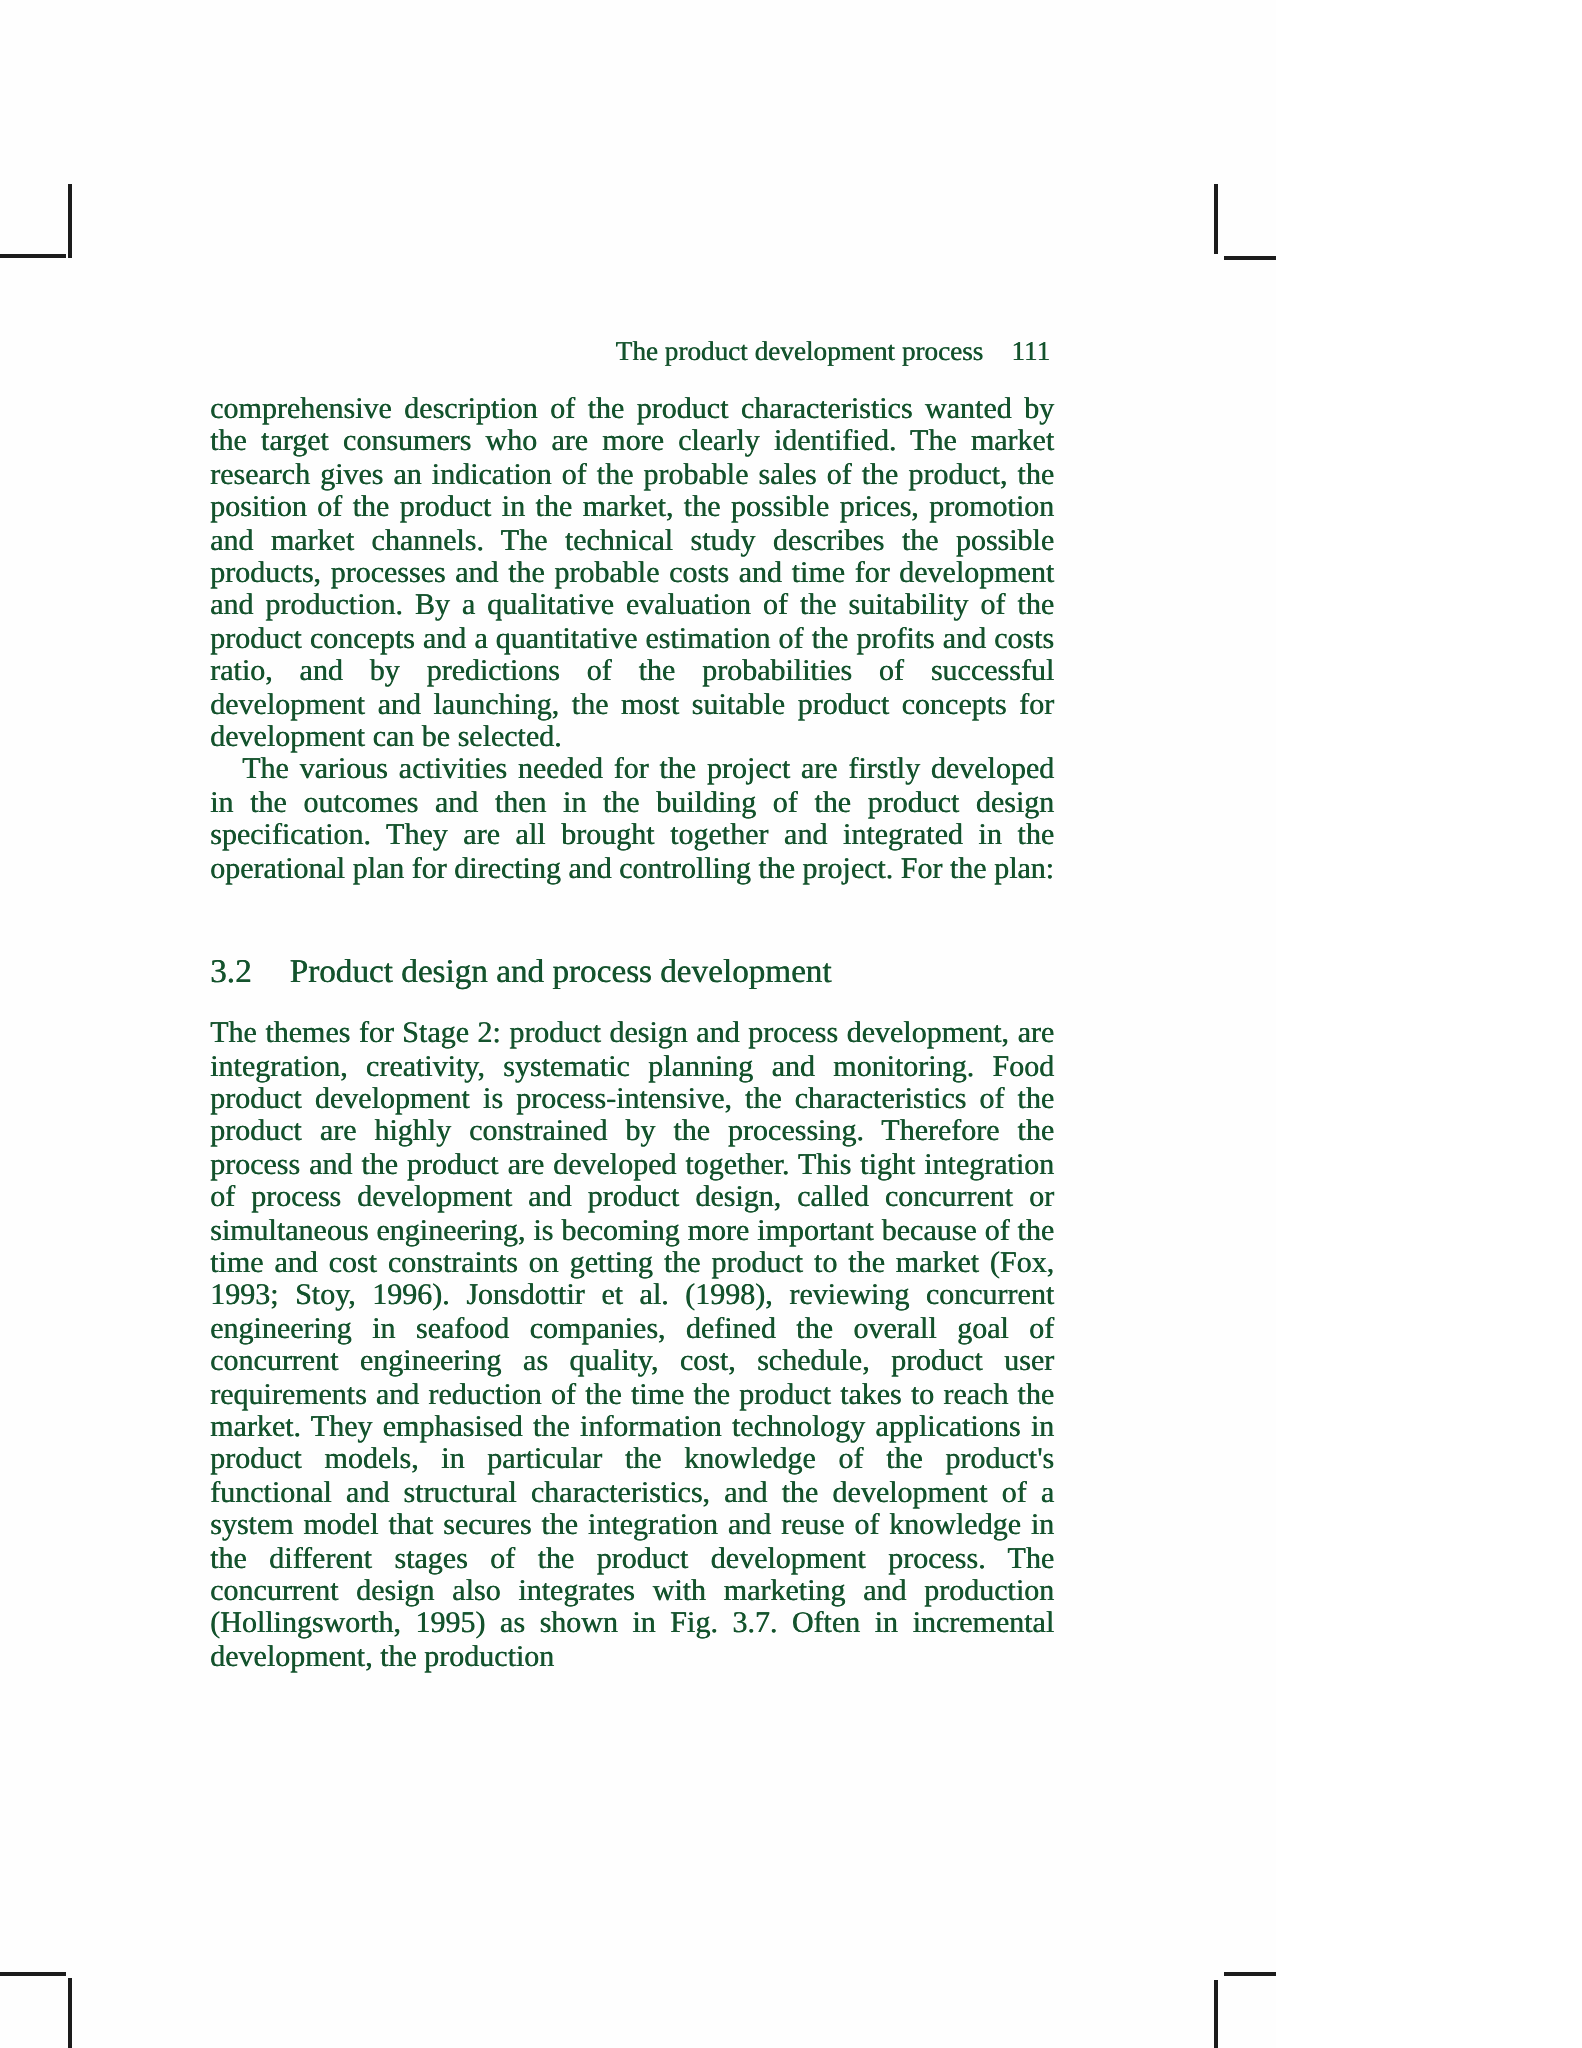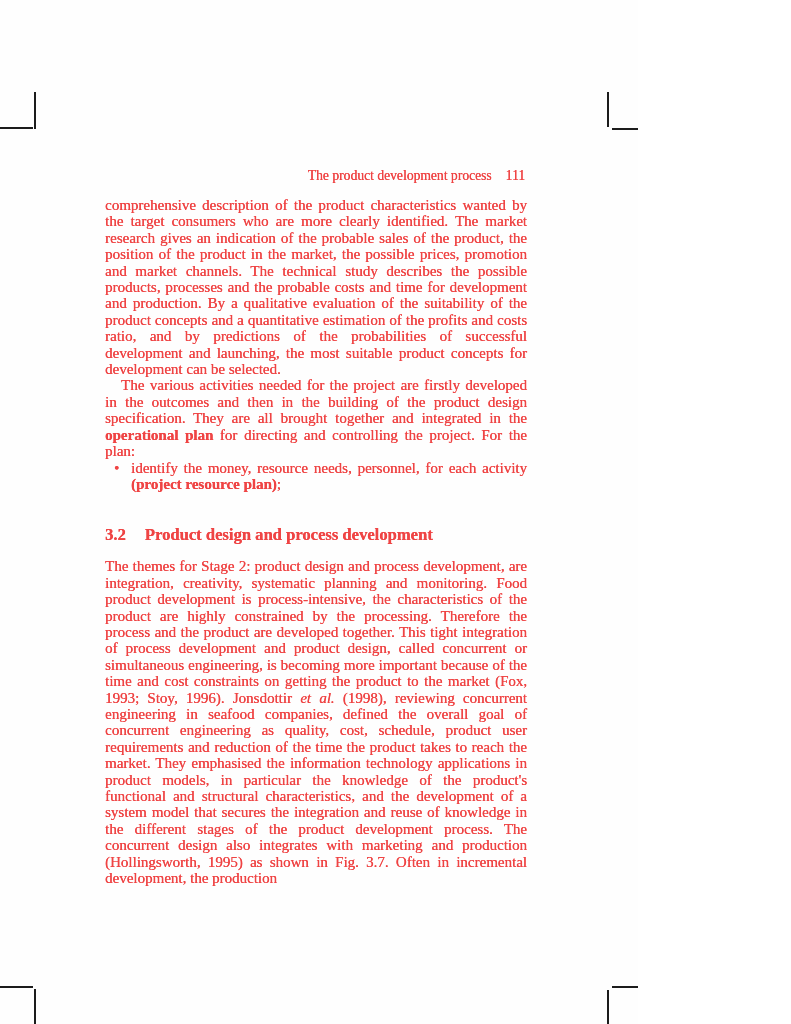--- a/index.html
+++ b/index.html
@@ -7,21 +7,21 @@
     padding: 0;
     background: #ffffff;
   }
   .page {
     position: relative;
     width: 638px;
     height: 1024px;
     background: #fefefe;
     overflow: hidden;
     font-family: "Liberation Serif", "DejaVu Serif", serif;
-    color: #ef4444;
+    color: #14532d;
   }
   .crop {
     position: absolute;
     background: #1c1c1c;
   }
   .content {
     position: absolute;
     left: 105px;
     top: 168px;
     width: 422px;
@@ -66,29 +66,29 @@
     left: -17px;
     top: 0;
   }
   .review-para {
     margin-top: 8px !important;
   }
   h2.section-heading {
     margin: 33px 0 13px 0;
     font-size: 16.6px;
     line-height: 20px;
-    font-weight: bold;
+    font-weight: normal;
     text-shadow: 0.25px 0 0 currentColor;
   }
   h2.section-heading .sec-num {
     display: inline-block;
     margin-right: 19px;
   }
-  .b { font-weight: bold; }
-  .i { font-style: italic; }
+  .b { font-weight: normal; }
+  .i { }
 </style>
 </head>
 <body>
 
 <div class="page">
 
   <div class="crop" style="left:34px;  top:92px;  width:2px;  height:37px;"></div>
   <div class="crop" style="left:0px;   top:127px; width:33px; height:2px;"></div>
   <div class="crop" style="left:607px; top:92px;  width:2px;  height:35px;"></div>
   <div class="crop" style="left:612px; top:128px; width:33px; height:2px;"></div>
@@ -101,21 +101,20 @@
 
     <div class="running-header">
       <span>The product development process</span><span class="pagenum">111</span>
     </div>
 
     <p class="bodytext first-after-header"><span>comprehensive description of the product characteristics wanted by the target consumers who are more clearly identified. The market research gives an indication of the probable sales of the product, the position of the product in the market, the possible prices, promotion and market channels. The technical study describes the possible products, processes and the probable costs and time for development and production. By a qualitative evaluation of the suitability of the product concepts and a quantitative estimation of the profits and costs ratio, and by predictions of the probabilities of successful development and launching, the most suitable product concepts for development can be selected.</span></p>
 
     <p class="bodytext indent-first"><span>The various activities needed for the project are firstly developed in the outcomes and then in the building of the product design specification. They are all brought together and integrated in the </span><span class="b">operational plan</span><span> for directing and controlling the project. For the plan:</span></p>
 
     <ul class="plan-list bodytext">
-      <li><span>identify the money, resource needs, personnel, for each activity </span><span class="b">(project resource plan)</span><span>;</span></li>
     </ul>
 
 
     <h2 class="section-heading">
       <span class="sec-num">3.2</span><span>Product design and process development</span>
     </h2>
 
     <p class="bodytext"><span>The themes for Stage 2: product design and process development, are integration, creativity, systematic planning and monitoring. Food product development is process-intensive, the characteristics of the product are highly constrained by the processing. Therefore the process and the product are developed together. This tight integration of process development and product design, called concurrent or simultaneous engineering, is becoming more important because of the time and cost constraints on getting the product to the market (Fox, 1993; Stoy, 1996). Jonsdottir </span><span class="i">et al.</span><span> (1998), reviewing concurrent engineering in seafood companies, defined the overall goal of concurrent engineering as quality, cost, schedule, product user requirements and reduction of the time the product takes to reach the market. They emphasised the information technology applications in product models, in particular the knowledge of the product's functional and structural characteristics, and the development of a system model that secures the integration and reuse of knowledge in the different stages of the product development process. The concurrent design also integrates with marketing and production (Hollingsworth, 1995) as shown in Fig. 3.7. Often in incremental development, the production</span></p>
 
   </div>

